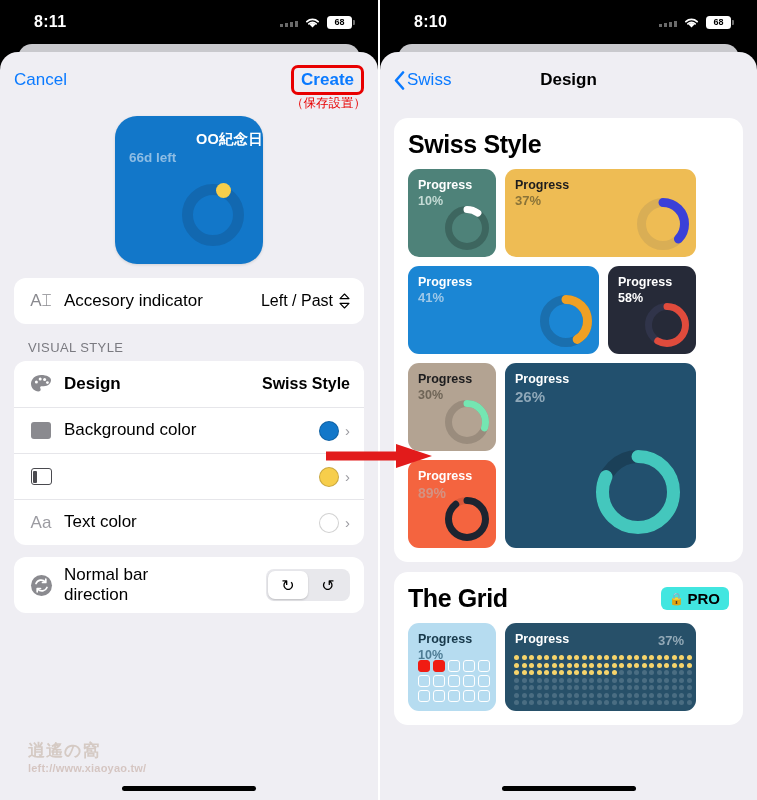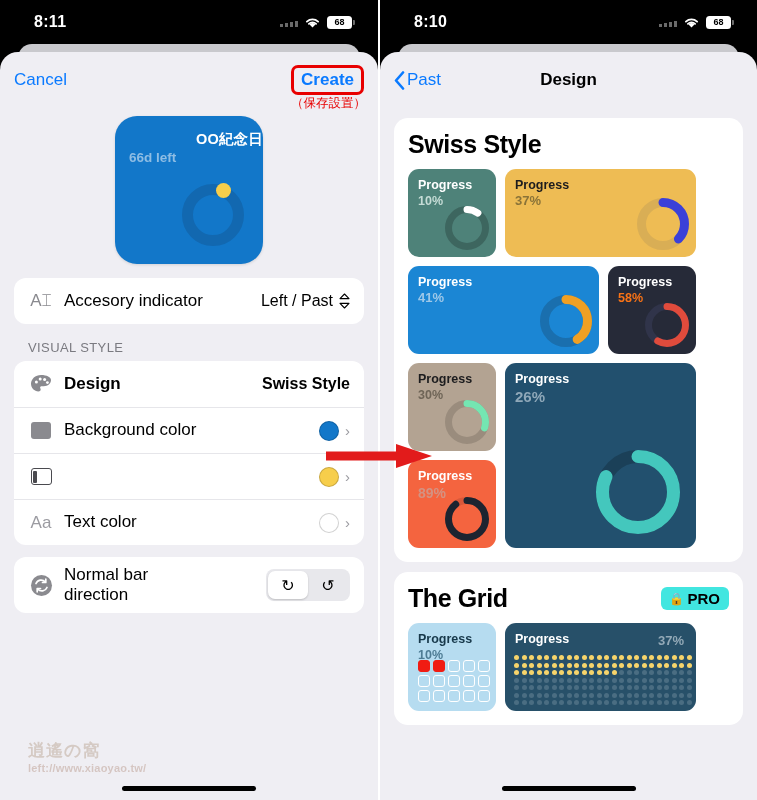--- a/index.html
+++ b/index.html
@@ -332,21 +332,21 @@
     </div>
 
     <div class="sheet-back"></div>
 
     <div class="sheet">
       <div class="navbar">
         <div class="nav-left">
           <svg class="chevron-left" width="11" height="19" viewBox="0 0 11 19">
             <path d="M9 1.5 L2 9.5 L9 17.5" stroke="#0a7aff" stroke-width="2.6" fill="none" stroke-linecap="round" stroke-linejoin="round"></path>
           </svg>
-          <span>Past</span>
+          <span>Swiss</span>
         </div>
         <div class="nav-title">Design</div>
       </div>
 
       <div id="design-sections">
           <div class="dcard">
       <div class="dcard-hdr">
         <div class="dcard-title">Swiss Style</div>
 
       </div>
@@ -373,21 +373,21 @@
                 <div class="tile" style="width:191px;height:88px;background:#1b86d4">
                   <div class="t-title" style="color:#ffffff">Progress</div>
                <div class="t-pct" style="color:#9ec8e8;font-size:13px">41%</div>
                   <div class="ring" style="right:7px;bottom:7px;width:52px;height:52px"><svg width="52" height="52" viewBox="0 0 52 52">
     <circle cx="26" cy="26" r="21.5" fill="none" stroke="#1a6fae" stroke-width="9"></circle>
     <circle cx="26" cy="26" r="21.5" fill="none" stroke="#f0a024" stroke-width="9" stroke-linecap="round" stroke-dasharray="55.38627848278805 79.70220562157306" transform="rotate(-90 26 26)"></circle>
   </svg></div>
                 </div>
                 <div class="tile" style="width:88px;height:88px;background:#262a38">
                   <div class="t-title" style="color:#ffffff">Progress</div>
-               <div class="t-pct" style="color:#f97316;font-size:12.5px">58%</div>
+               <div class="t-pct" style="color:#ffffff;font-size:12.5px">58%</div>
                   <div class="ring" style="right:7px;bottom:7px;width:44px;height:44px"><svg width="44" height="44" viewBox="0 0 44 44">
     <circle cx="22" cy="22" r="18.5" fill="none" stroke="#30344a" stroke-width="7"></circle>
     <circle cx="22" cy="22" r="18.5" fill="none" stroke="#e04b3c" stroke-width="7" stroke-linecap="round" stroke-dasharray="67.41857834603695 48.8203498367854" transform="rotate(-90 22 22)"></circle>
   </svg></div>
                 </div>
               </div>
               <div class="trow">
         <div style="display:flex;flex-direction:column;gap:9px">
                   <div class="tile" style="width:88px;height:88px;background:#b3a392">
                     <div class="t-title" style="color:#1c1c1e">Progress</div>

